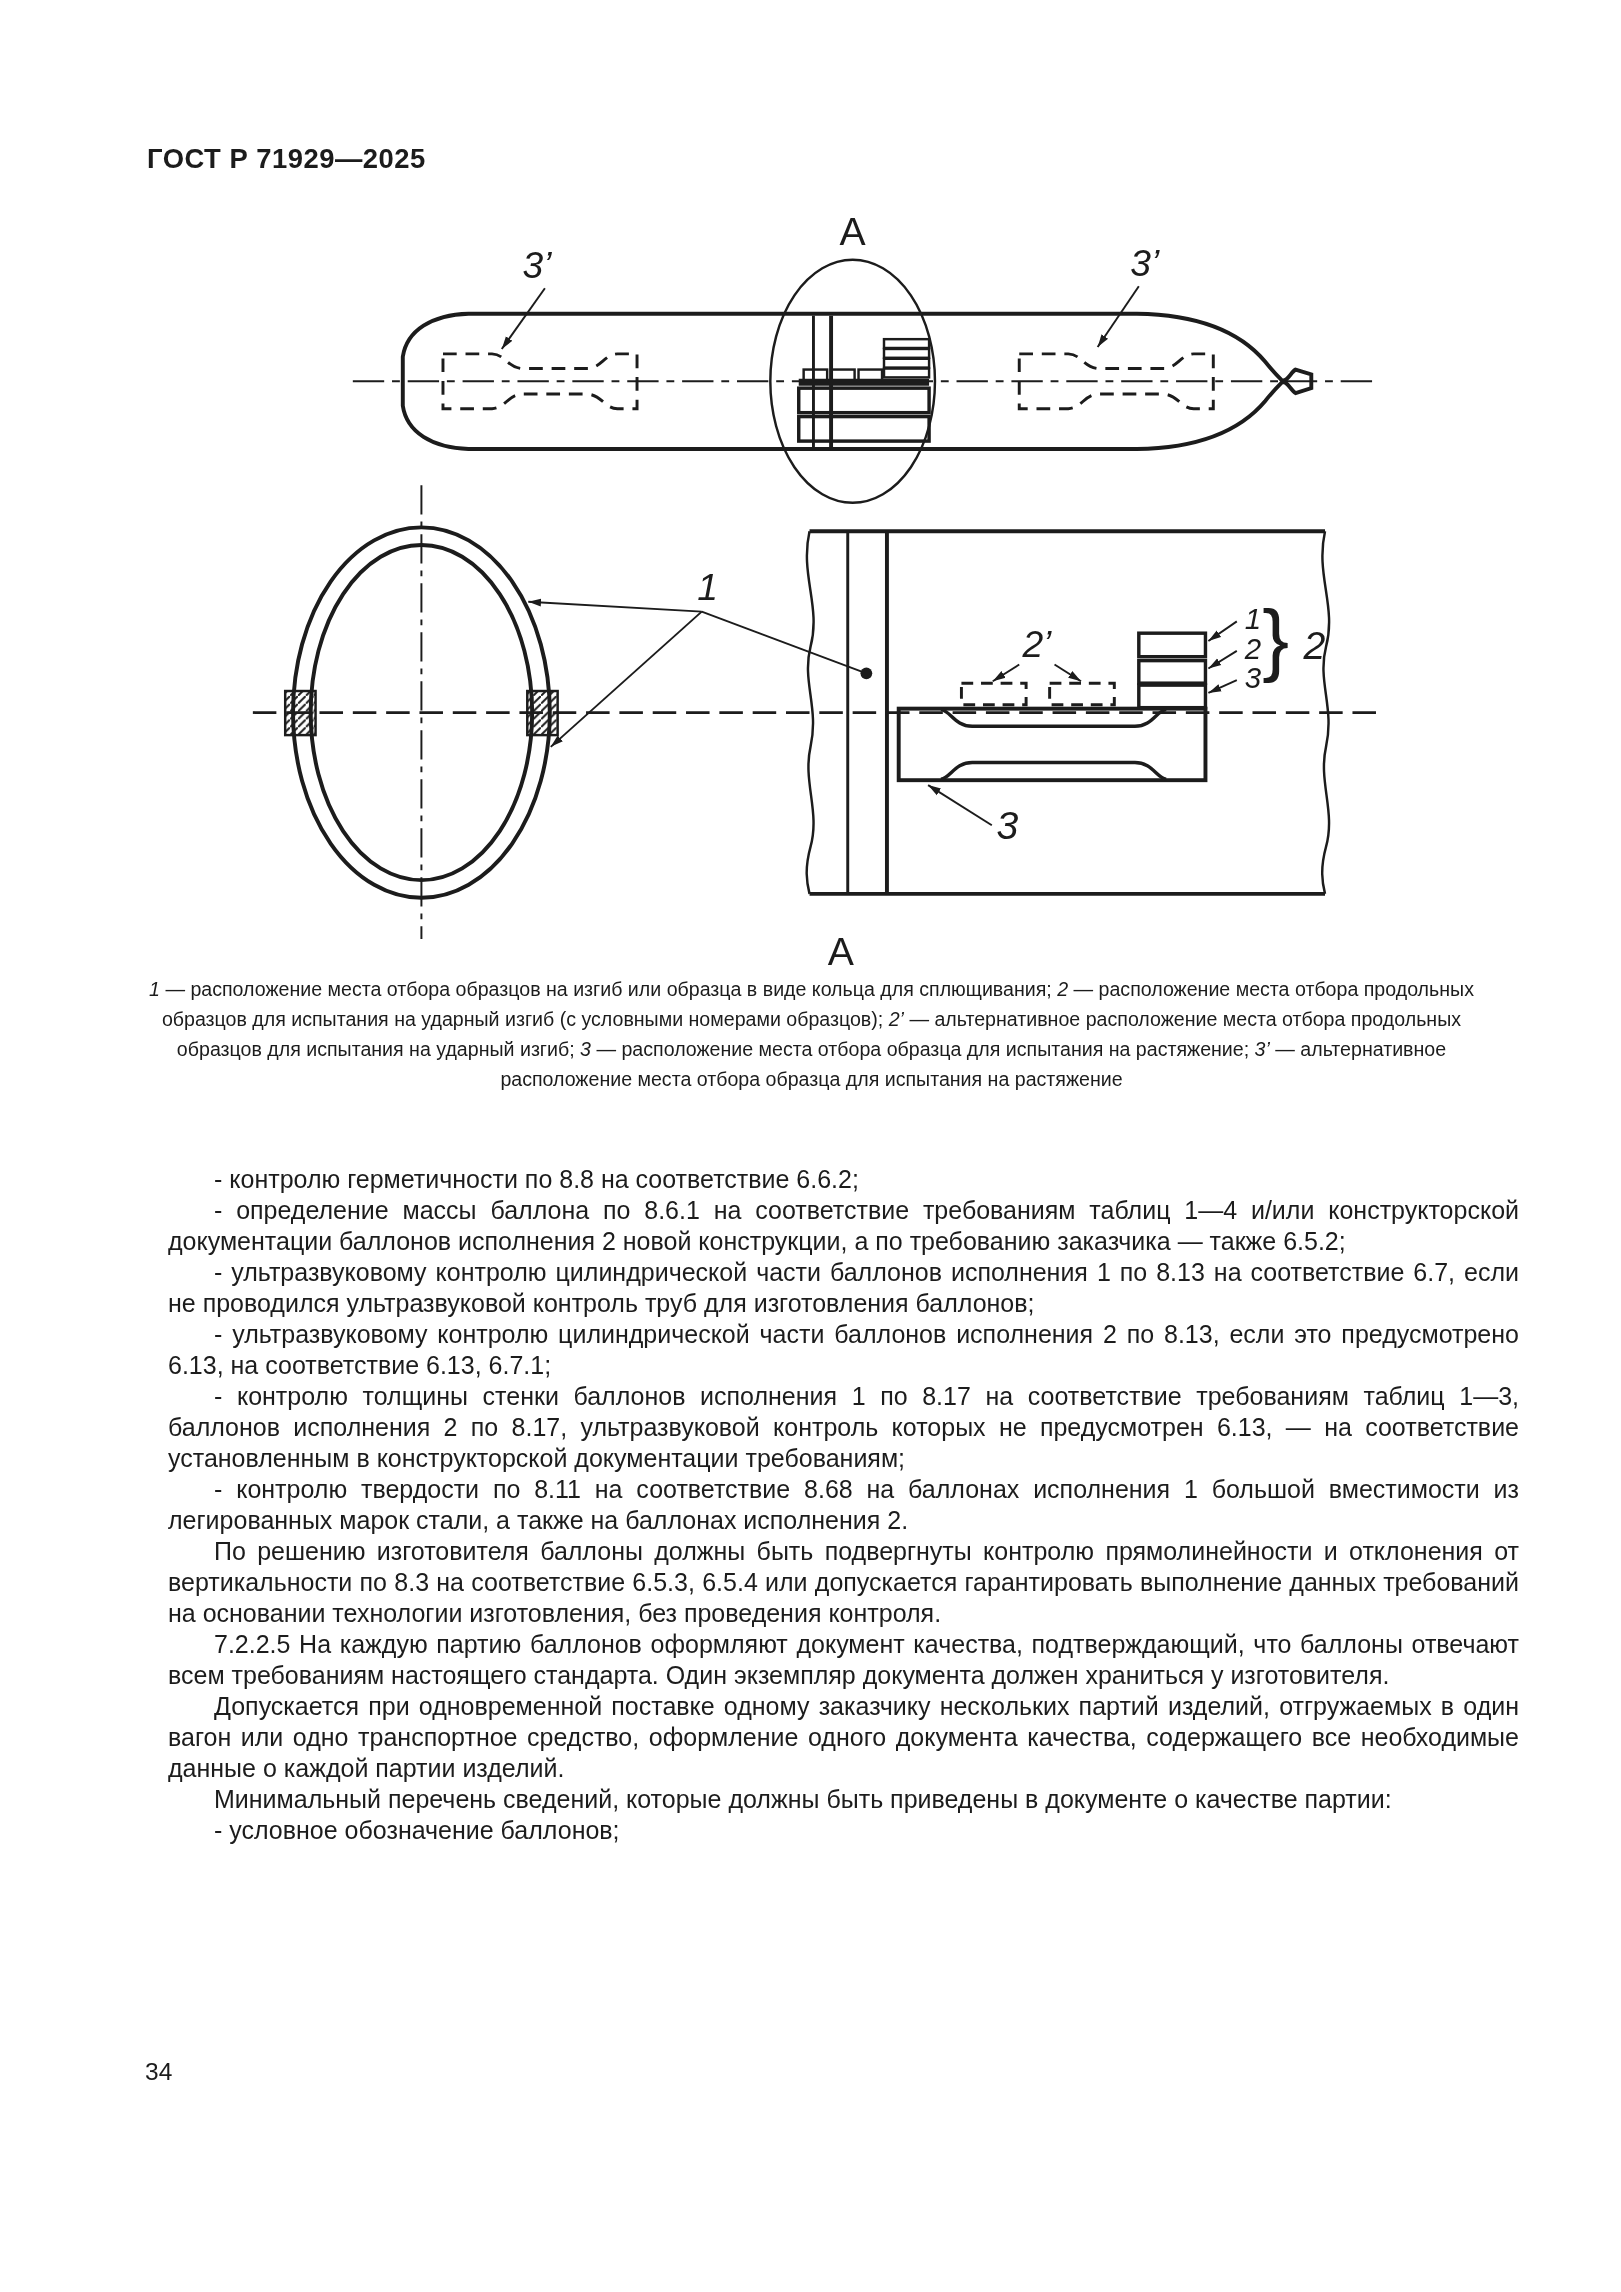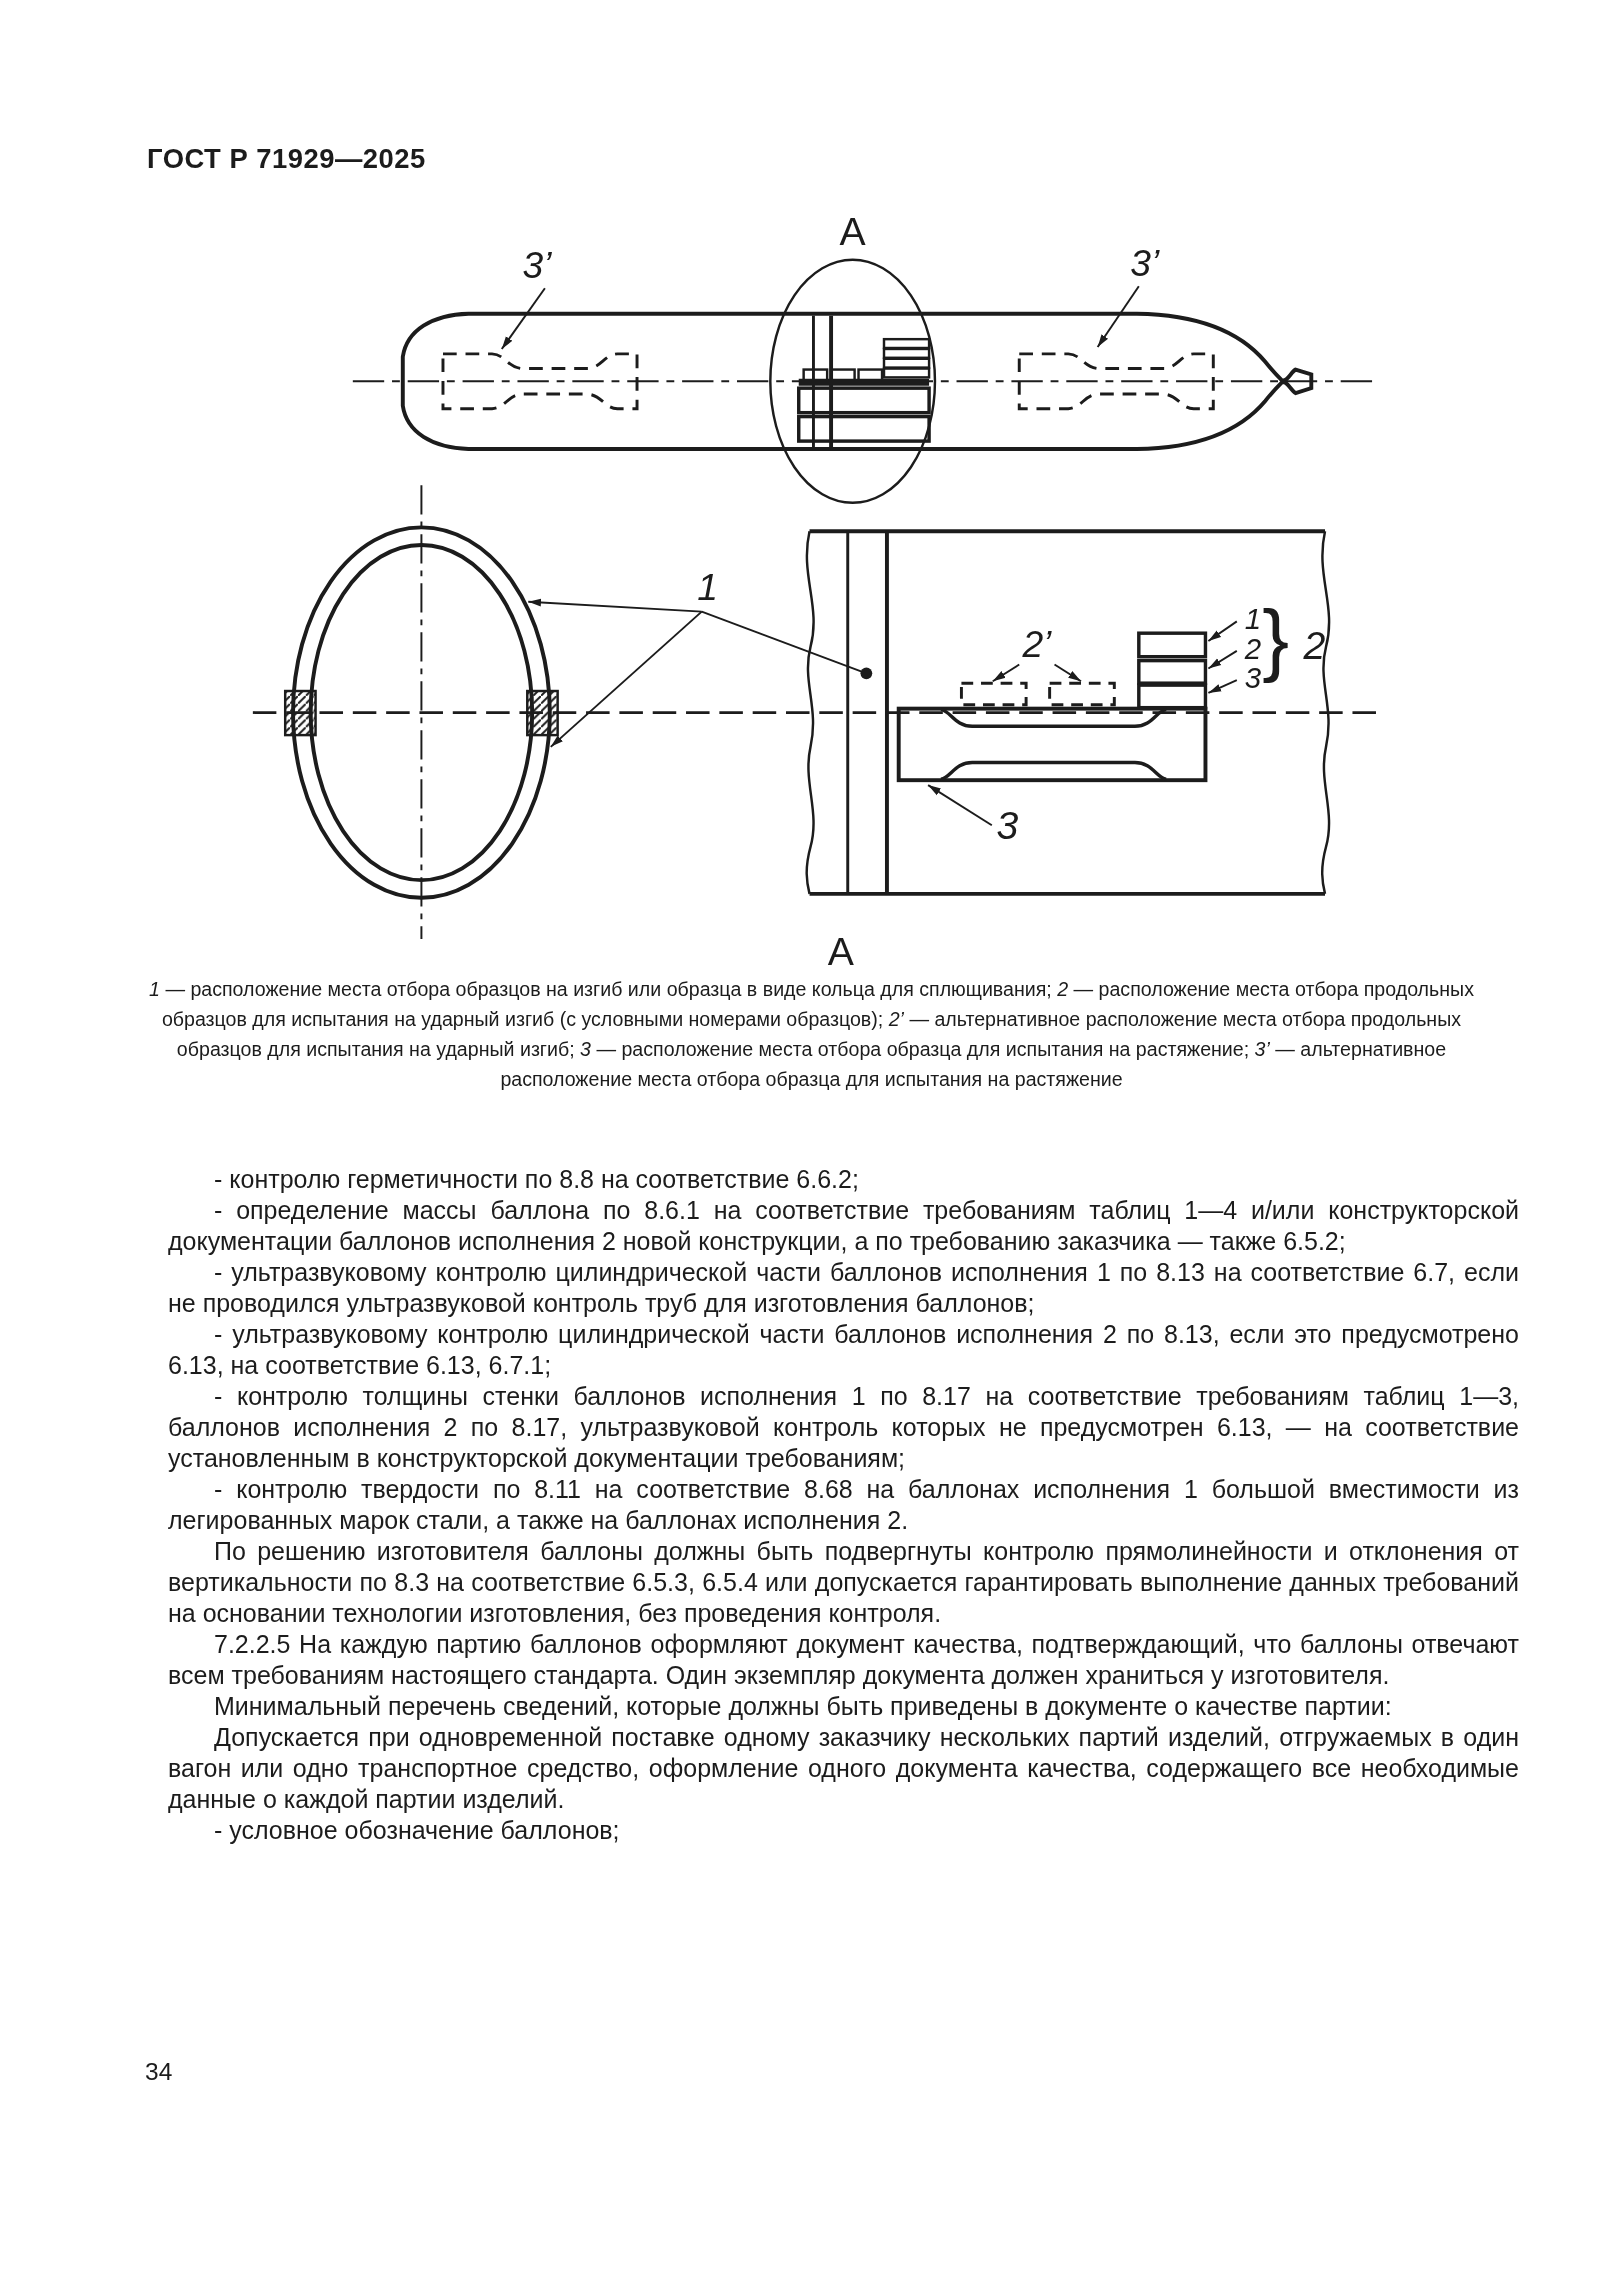--- a/index.html
+++ b/index.html
@@ -160,21 +160,21 @@
 
   <div class="body-text">
     <p>- контролю герметичности по 8.8 на соответствие 6.6.2;</p>
     <p>- определение массы баллона по 8.6.1 на соответствие требованиям таблиц 1—4 и/или конструкторской документации баллонов исполнения 2 новой конструкции, а по требованию заказчика — также 6.5.2;</p>
     <p>- ультразвуковому контролю цилиндрической части баллонов исполнения 1 по 8.13 на соответствие 6.7, если не проводился ультразвуковой контроль труб для изготовления баллонов;</p>
     <p>- ультразвуковому контролю цилиндрической части баллонов исполнения 2 по 8.13, если это предусмотрено 6.13, на соответствие 6.13, 6.7.1;</p>
     <p>- контролю толщины стенки баллонов исполнения 1 по 8.17 на соответствие требованиям таблиц 1—3, баллонов исполнения 2 по 8.17, ультразвуковой контроль которых не предусмотрен 6.13, — на соответствие установленным в конструкторской документации требованиям;</p>
     <p>- контролю твердости по 8.11 на соответствие 8.68 на баллонах исполнения 1 большой вместимости из легированных марок стали, а также на баллонах исполнения 2.</p>
     <p>По решению изготовителя баллоны должны быть подвергнуты контролю прямолинейности и отклонения от вертикальности по 8.3 на соответствие 6.5.3, 6.5.4 или допускается гарантировать выполнение данных требований на основании технологии изготовления, без проведения контроля.</p>
     <p>7.2.2.5 На каждую партию баллонов оформляют документ качества, подтверждающий, что баллоны отвечают всем требованиям настоящего стандарта. Один экземпляр документа должен храниться у изготовителя.</p>
+    <p>Допускается при одновременной поставке одному заказчику нескольких партий изделий, отгружаемых в один вагон или одно транспортное средство, оформление одного документа качества, содержащего все необходимые данные о каждой партии изделий.</p>
     <p>Минимальный перечень сведений, которые должны быть приведены в документе о качестве партии:</p>
-    <p>Допускается при одновременной поставке одному заказчику нескольких партий изделий, отгружаемых в один вагон или одно транспортное средство, оформление одного документа качества, содержащего все необходимые данные о каждой партии изделий.</p>
     <p>- условное обозначение баллонов;</p>
   </div>
 
   <div class="page-number">34</div>
 
 </div>
 
 
 </body></html>

